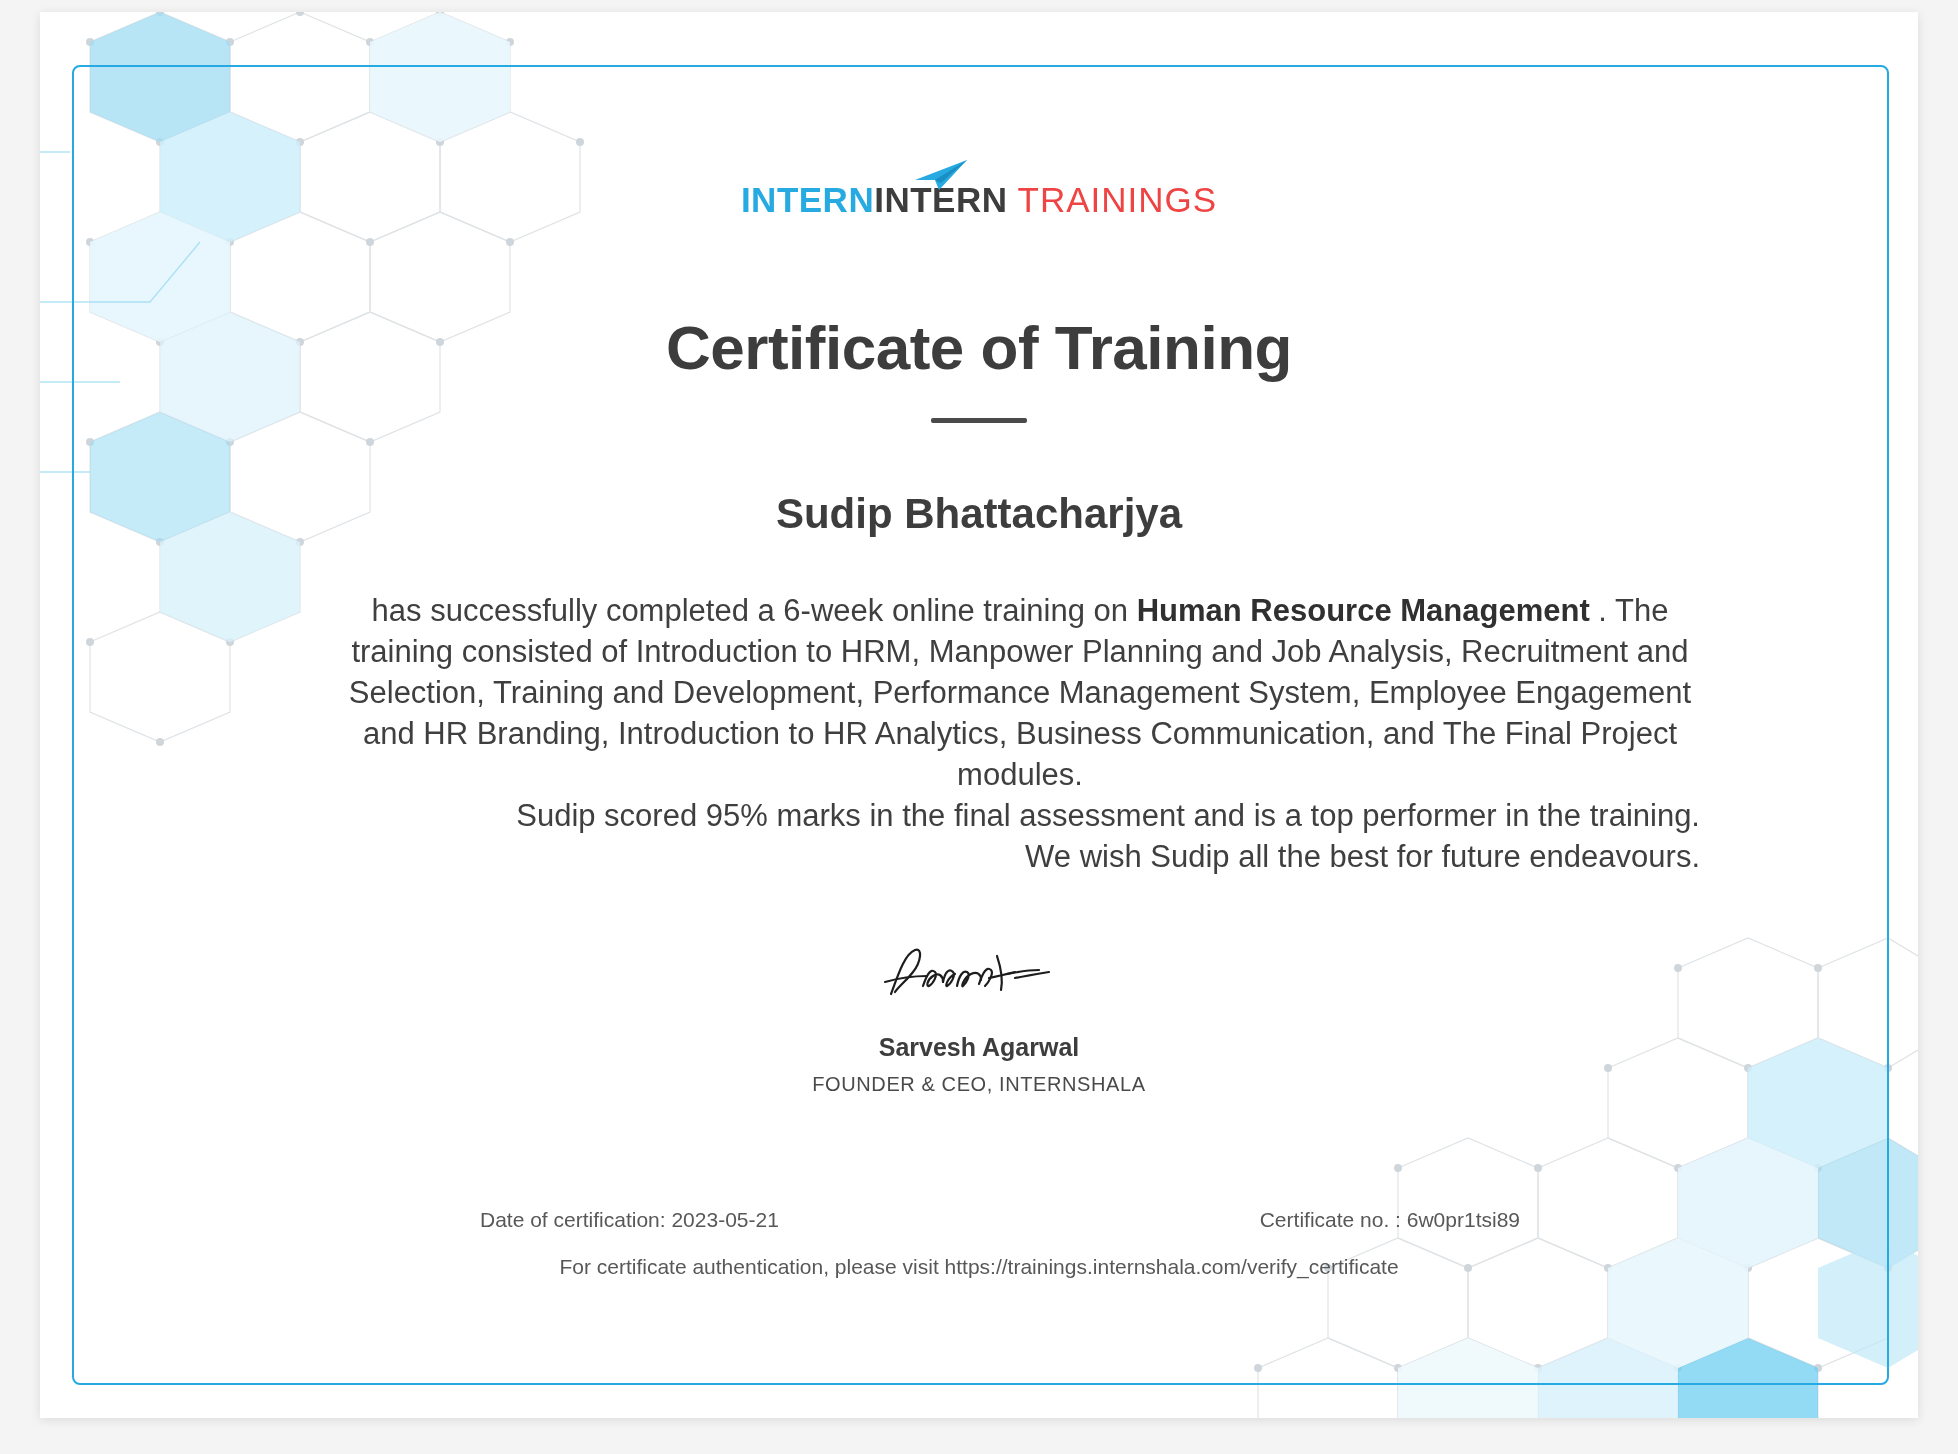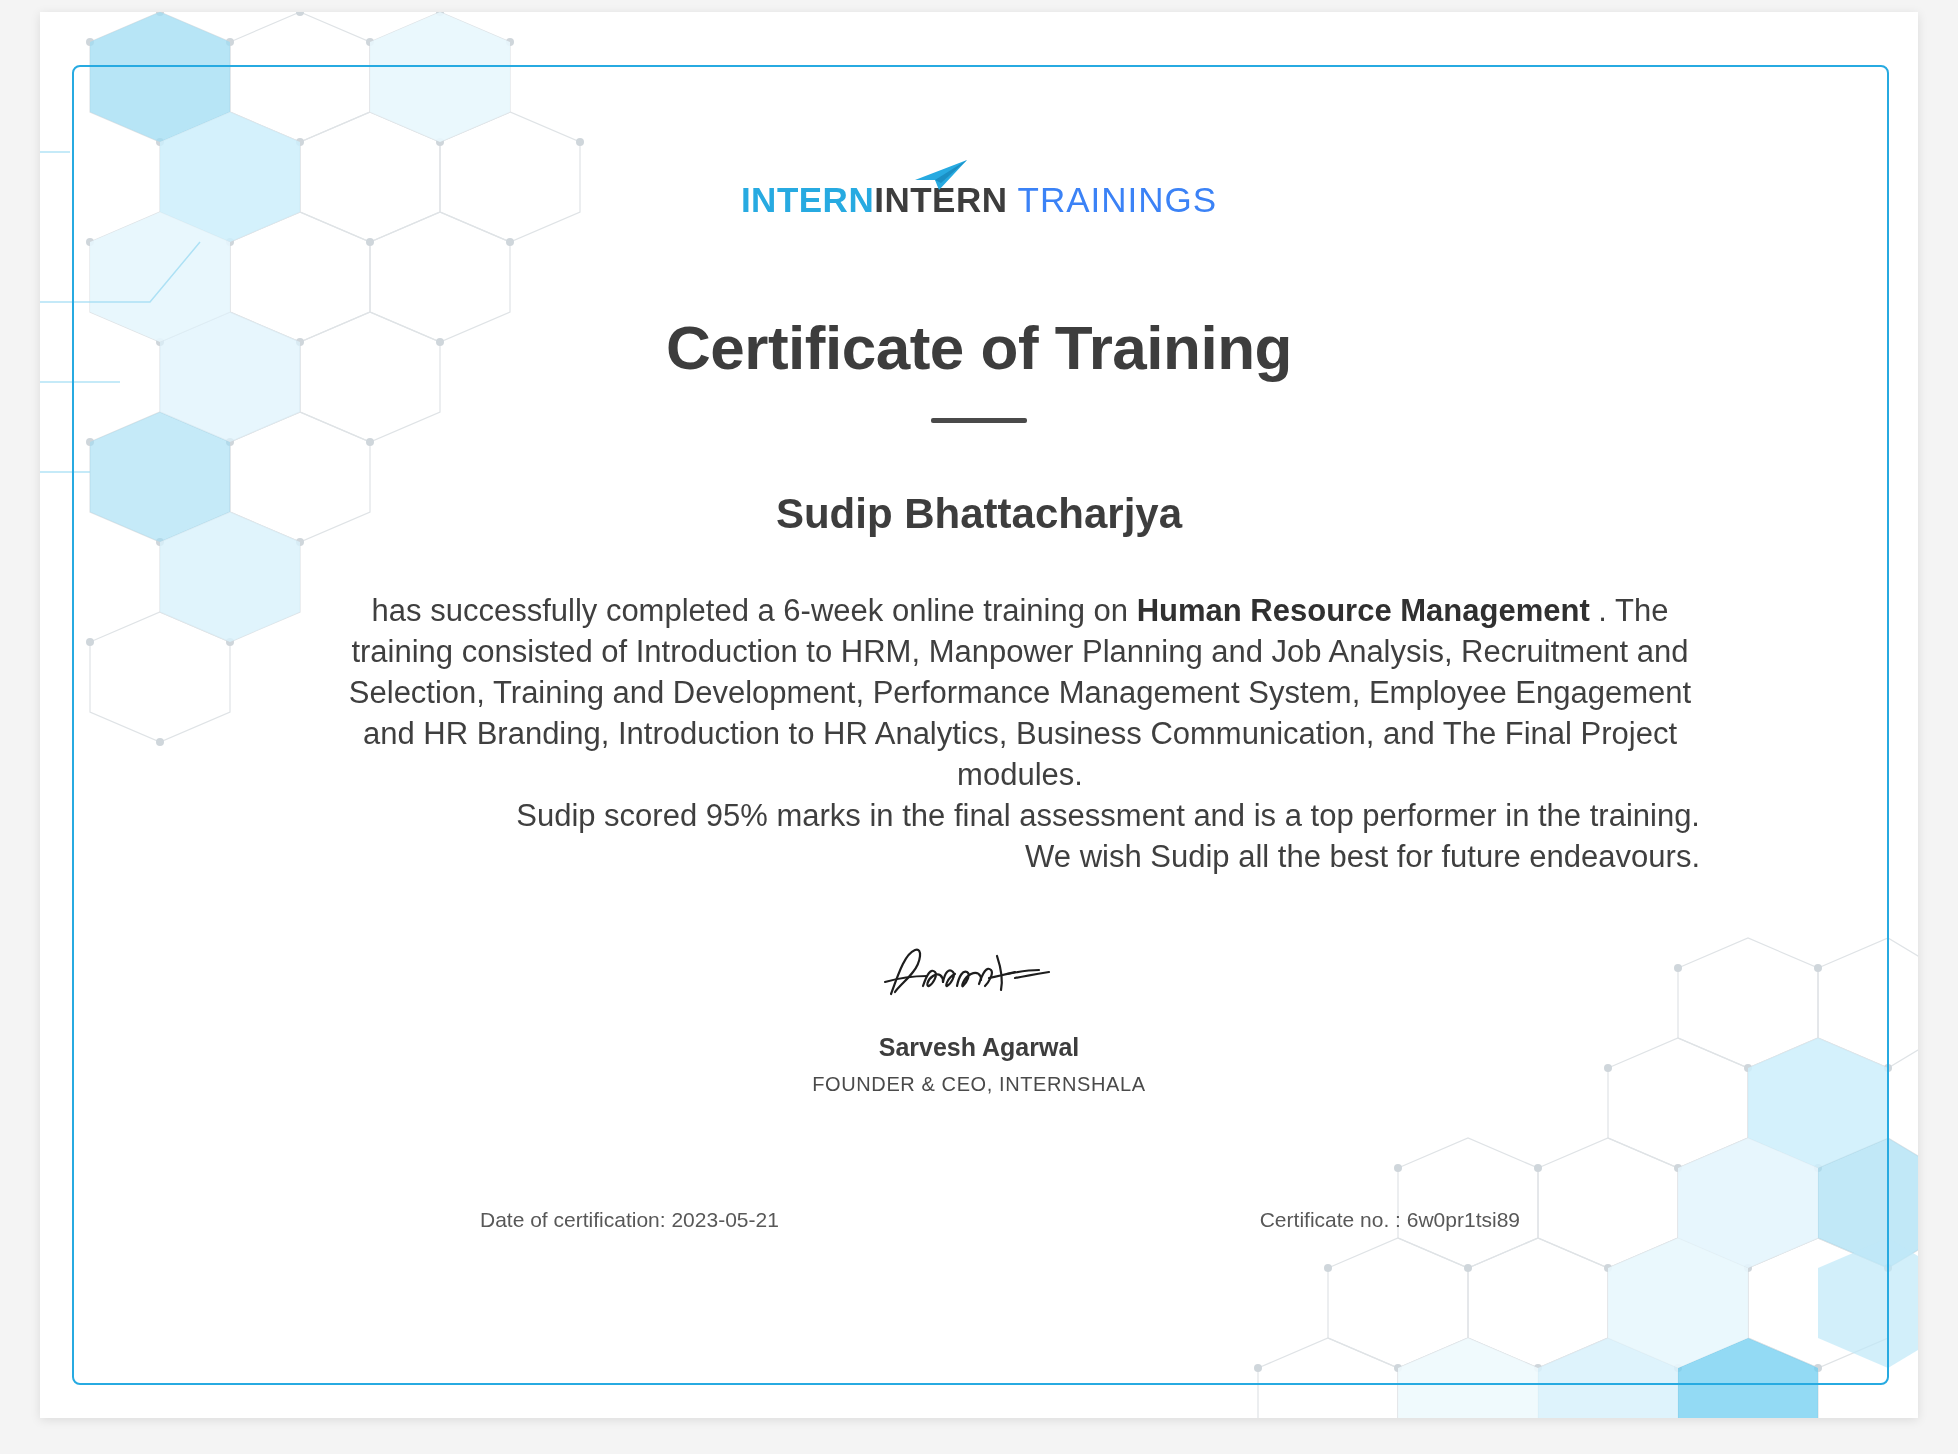--- a/index.html
+++ b/index.html
@@ -65,21 +65,21 @@
   }
   .logo-text {
     font-size: 35px;
     letter-spacing: 0.5px;
     font-weight: 700;
     color: #3d3d3d;
     vertical-align: middle;
   }
   .logo-text .intern { color: #27aae1; }
   .logo-text .shala { color: #3d3d3d; }
-  .logo-text .trainings { font-weight: 400; color: #3b82f6; letter-spacing: 1px; }
+  .logo-text .trainings { font-weight: 400; color: #ef4444; letter-spacing: 1px; }
   .logo-plane {
     position: absolute;
     top: -22px;
     left: 172px;
   }
 
   .title {
     position: absolute;
     top: 300px;
     left: 0;
@@ -330,16 +330,17 @@
         </svg>
         <div class="signer-name">Sarvesh Agarwal</div>
         <div class="signer-role">FOUNDER &amp; CEO, INTERNSHALA</div>
       </div>
 
       <div class="meta-row">
         <span>Date of certification: 2023-05-21</span>
         <span>Certificate no. : 6w0pr1tsi89</span>
       </div>
 
+      <div class="auth-line">For certificate authentication, please visit https://trainings.internshala.com/verify_certificate</div>
 
     </div>
   </div>
 </div>
 
 </body></html>

